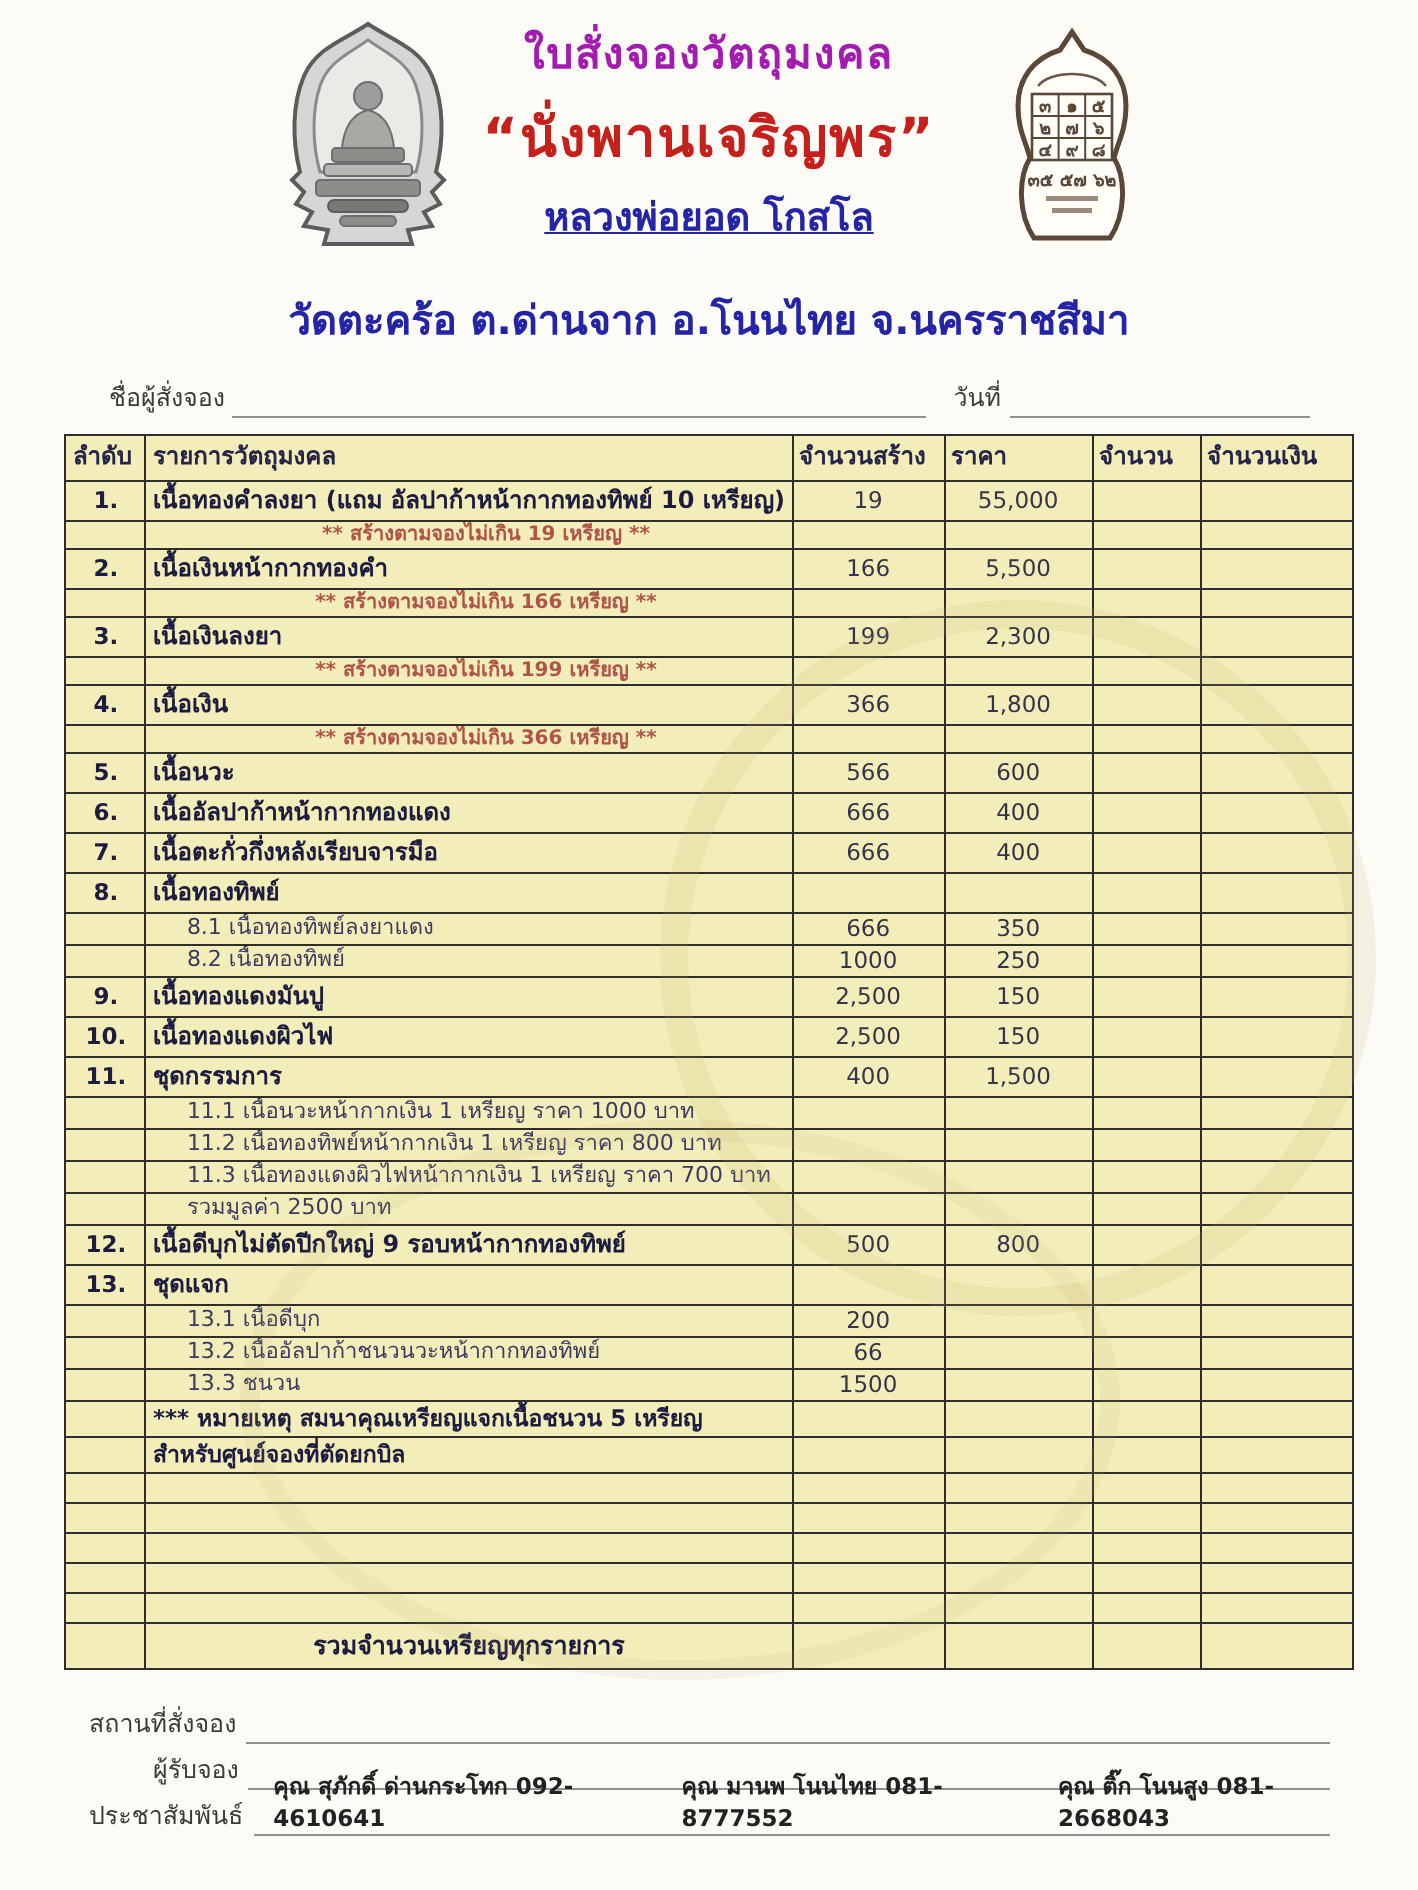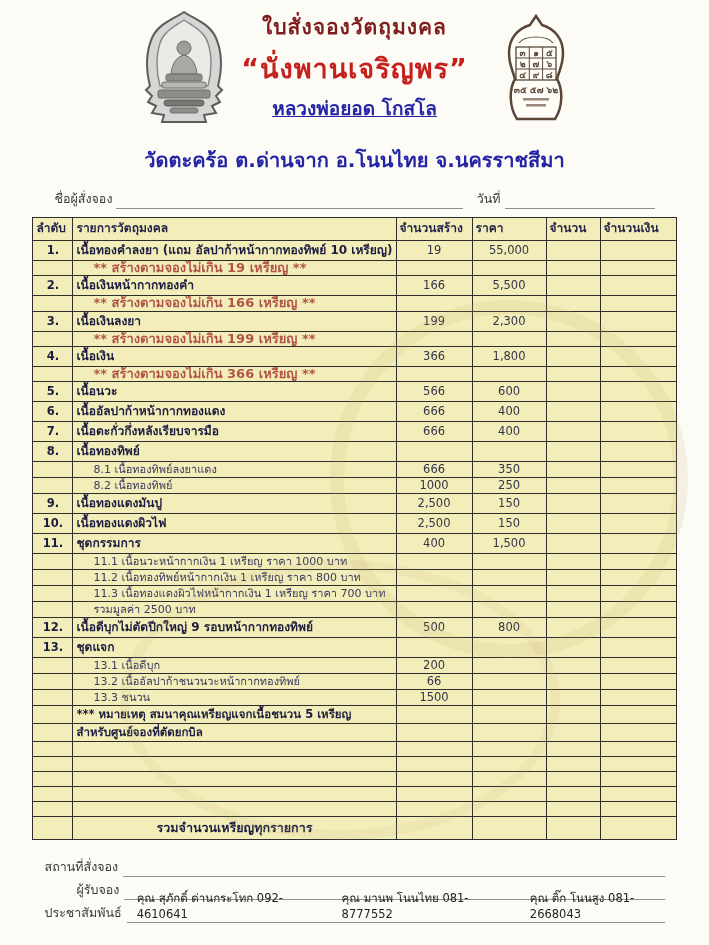--- a/index.html
+++ b/index.html
@@ -43,34 +43,34 @@
   col.c-no{width:40px;}col.c-desc{width:268px;}col.c-made{width:76px;}
   col.c-price{width:74px;}col.c-qty{width:54px;}col.c-amt{width:76px;}
   td.no{text-align:center;font-weight:bold;color:#1c1c40;}
   td.desc{text-align:left;padding-left:6px;}
   td.made,td.price{text-align:center;color:#33334a;}
   .r-main td{height:19px;}
   .r-main td.desc{font-weight:bold;color:#1c1c40;font-size:12px;}
   .r-sub td{height:15px;}
   .r-sub td.desc{padding-left:20px;color:#3a3a60;font-size:11px;}
   .r-red td{height:13px;}
-  .r-red td.desc{padding-left:20px;color:#b0544a;font-weight:bold;font-size:13px;}
+  .r-red td.desc{padding-left:20px;color:#b0544a;font-weight:bold;font-size:10px;text-align:center;}
   .r-note td{height:17px;}
   .r-note td.desc{font-weight:bold;color:#1c1c40;font-size:11.5px;}
   .r-empty td{height:14px;}
   .r-total td{height:22px;margin-top:44px;}
   .r-total td.desc{text-align:center;font-weight:bold;color:#1c1c40;font-size:12.5px;}
 
   
   .footer{width:620px;margin:14px auto 0 auto;}
   .ft-row{display:flex;align-items:flex-end;height:23px;font-size:12.5px;color:#3a3a3a;}
   .ft-lbl{white-space:nowrap;padding-right:5px;}
   .ft-lbl.indent{padding-left:32px;}
   .ft-line{flex:1;border-bottom:1.4px solid #909090;height:17px;display:flex;align-items:flex-end;}
-  .contacts{display:flex;gap:34px;padding-left:10px;font-size:11.5px;font-weight:normal;color:#222;padding-bottom:1px;}
+  .contacts{display:flex;gap:34px;padding-left:10px;font-size:11.5px;font-weight:bold;color:#222;padding-bottom:1px;}
 </style>
 </head>
 <body>
 
 <div class="paper">
   <div class="wm-ring wm1"></div>
   <div class="wm-ring wm2"></div>
 
   <div class="header">
 
@@ -108,21 +108,21 @@
           <text x="43" y="65">๙</text>
           <text x="56.3" y="65">๘</text>
         </g>
         <text x="43" y="80" font-size="9" fill="#5a4738" text-anchor="middle" font-weight="bold">๓๕ ๕๗ ๖๒</text>
         <rect x="30" y="85" width="26" height="2.5" fill="#9b8a7c"></rect>
         <rect x="33" y="91" width="20" height="2.5" fill="#9b8a7c"></rect>
       </svg>
     </div>
 
     <div class="titles">
-      <div class="t1" style="color:#7f1d1d;">ใบสั่งจองวัตถุมงคล</div>
+      <div class="t1" style="color:#a21caf;">ใบสั่งจองวัตถุมงคล</div>
       <div class="t2" style="color:#c6201d;text-align:center;">“นั่งพานเจริญพร”</div>
       <div class="t3" style="color:#2424a6;">หลวงพ่อยอด โกสโล</div>
     </div>
   </div>
   <div class="t4" style="color:#2424a6;">วัดตะคร้อ ต.ด่านจาก อ.โนนไทย จ.นครราชสีมา</div>
 
   <div class="formlines">
     <div class="fl-row">
       <span class="fl-lbl">ชื่อผู้สั่งจอง</span>
       <span class="fl-line"></span>

